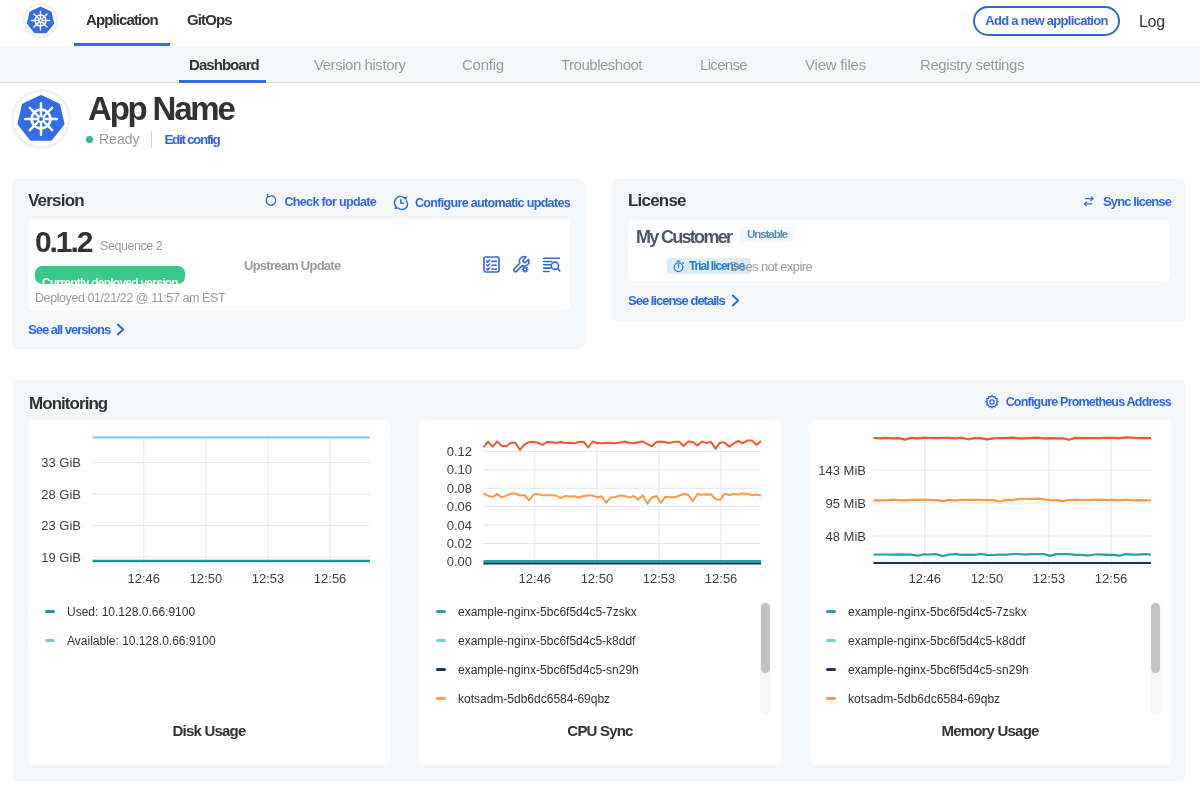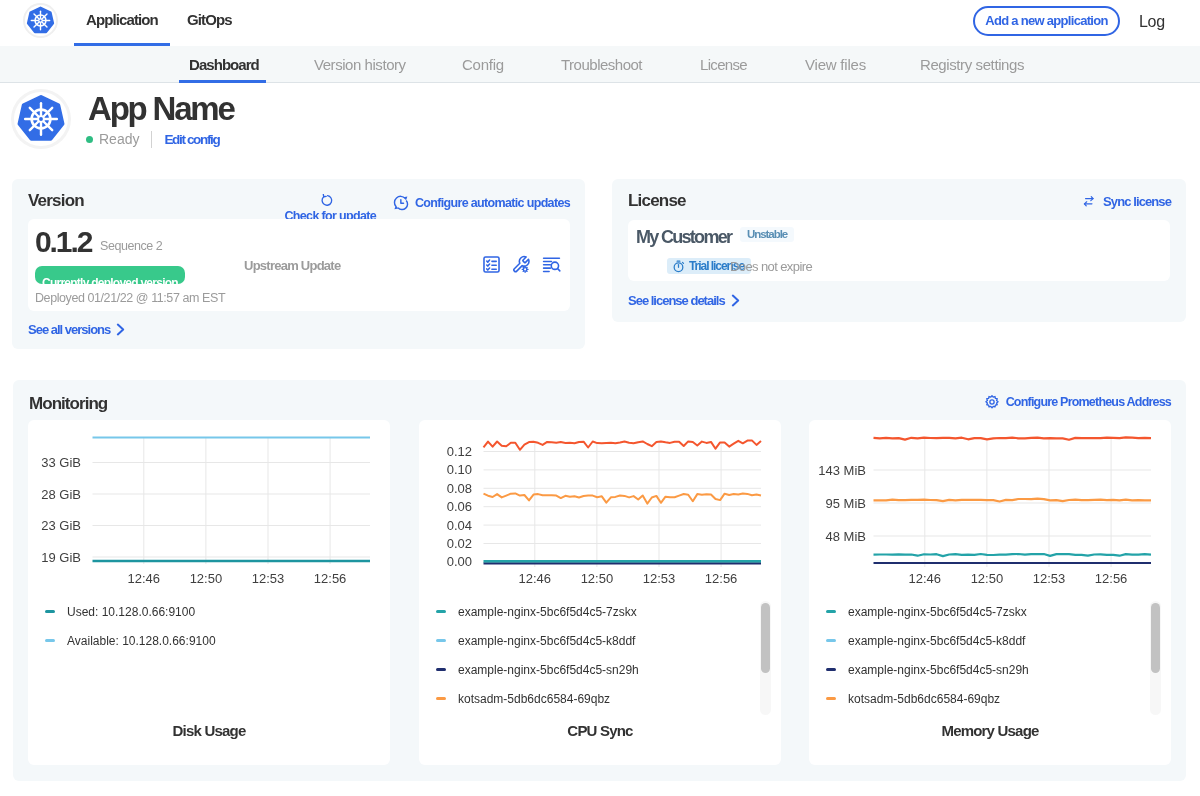--- a/index.html
+++ b/index.html
@@ -114,21 +114,21 @@
   <div class="appstatus">
       <span class="dot"></span>
       <span>Ready</span>
       <span class="sep"></span>
       <span class="editcfg">Edit config</span>
     </div>
 </div>
 
 <div class="card" style="left:12px; top:179px; width:573px; height:170px;">
   <h2>Version</h2>
-  <div class="hlink" style="right:209px; top:15px;flex-direction:column;">
+  <div class="hlink" style="right:209px; top:15px;">
     <svg width="14" height="15" viewBox="0 0 21 22" fill="none" stroke="#3065e4" stroke-width="2" stroke-linecap="round" stroke-linejoin="round">
         <path d="M5.6 3.9 A 7.2 7.2 0 1 0 11.3 2.2"></path>
         <polyline points="5.0,0.3 5.6,3.9 9.2,3.3"></polyline>
       </svg>
     <span>Check for update</span>
   </div>
   <div class="hlink" style="right:15px; top:15px;">
     <svg width="16" height="17" viewBox="0 0 21 22">
       <g fill="none" stroke="#3065e4" stroke-width="1.9">
         <path d="M4.0 16.4 A7 7 0 0 1 16.0 5.6"></path>

